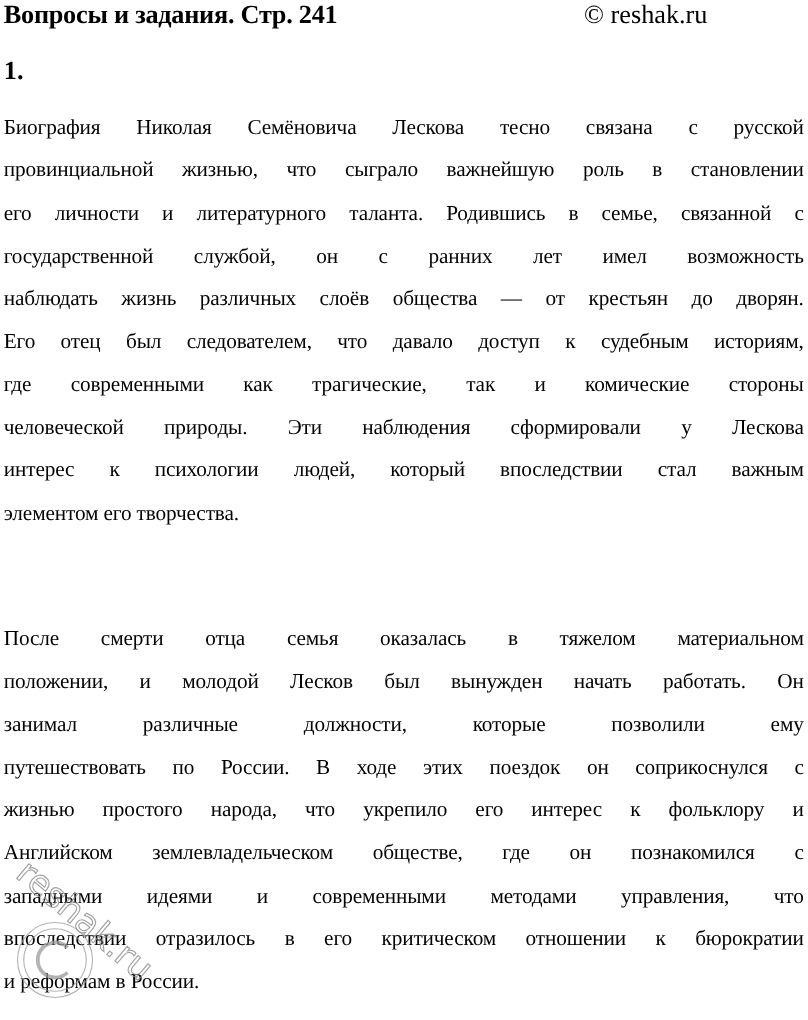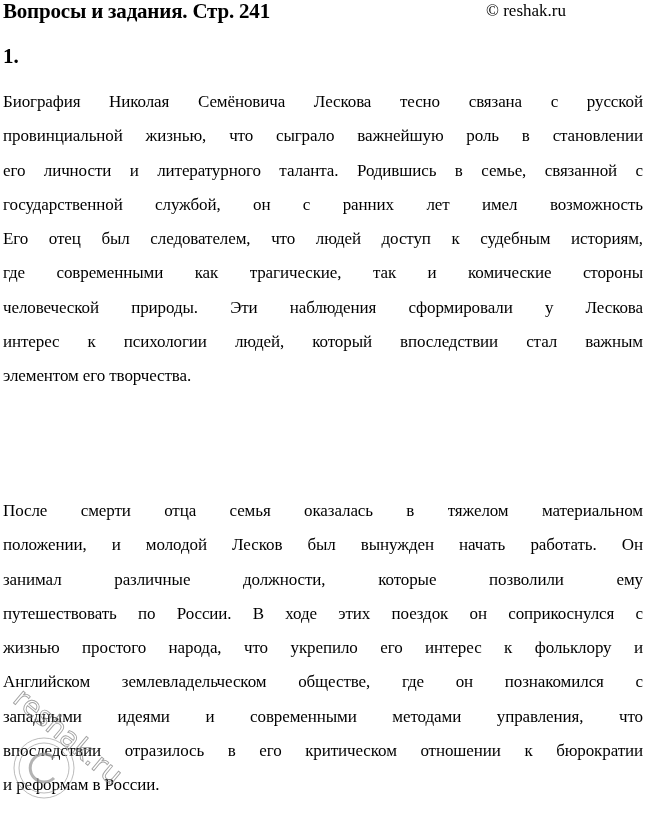--- a/index.html
+++ b/index.html
@@ -31,21 +31,21 @@
       justify-content: space-between;
       align-items: flex-start;
     }
     .header-title {
       font-weight: bold;
       font-size: 21px;
       line-height: 22px;
       letter-spacing: -0.2px;
     }
     .header-copy {
-      font-size: 17px;
+      font-size: 21px;
       line-height: 22px;
     }
     .task-number {
       position: absolute;
       top: 45px;
       left: 3px;
       font-weight: bold;
       font-size: 21px;
       line-height: 22px;
     }
@@ -107,21 +107,24 @@
     <span class="line">
         <span class="line-inner">провинциальной жизнью, что сыграло важнейшую роль в становлении</span>
       </span>
     <span class="line">
         <span class="line-inner">его личности и литературного таланта. Родившись в семье, связанной с</span>
       </span>
     <span class="line">
         <span class="line-inner">государственной службой, он с ранних лет имел возможность</span>
       </span>
     <span class="line">
-        <span class="line-inner">Его отец был следователем, что людей доступ к судебным историям,</span>
+        <span class="line-inner">наблюдать жизнь различных слоёв общества — от крестьян до дворян.</span>
+      </span>
+    <span class="line">
+        <span class="line-inner">Его отец был следователем, что давало доступ к судебным историям,</span>
       </span>
     <span class="line">
         <span class="line-inner">где современными как трагические, так и комические стороны</span>
       </span>
     <span class="line">
         <span class="line-inner">человеческой природы. Эти наблюдения сформировали у Лескова</span>
       </span>
     <span class="line">
         <span class="line-inner">интерес к психологии людей, который впоследствии стал важным</span>
       </span>

